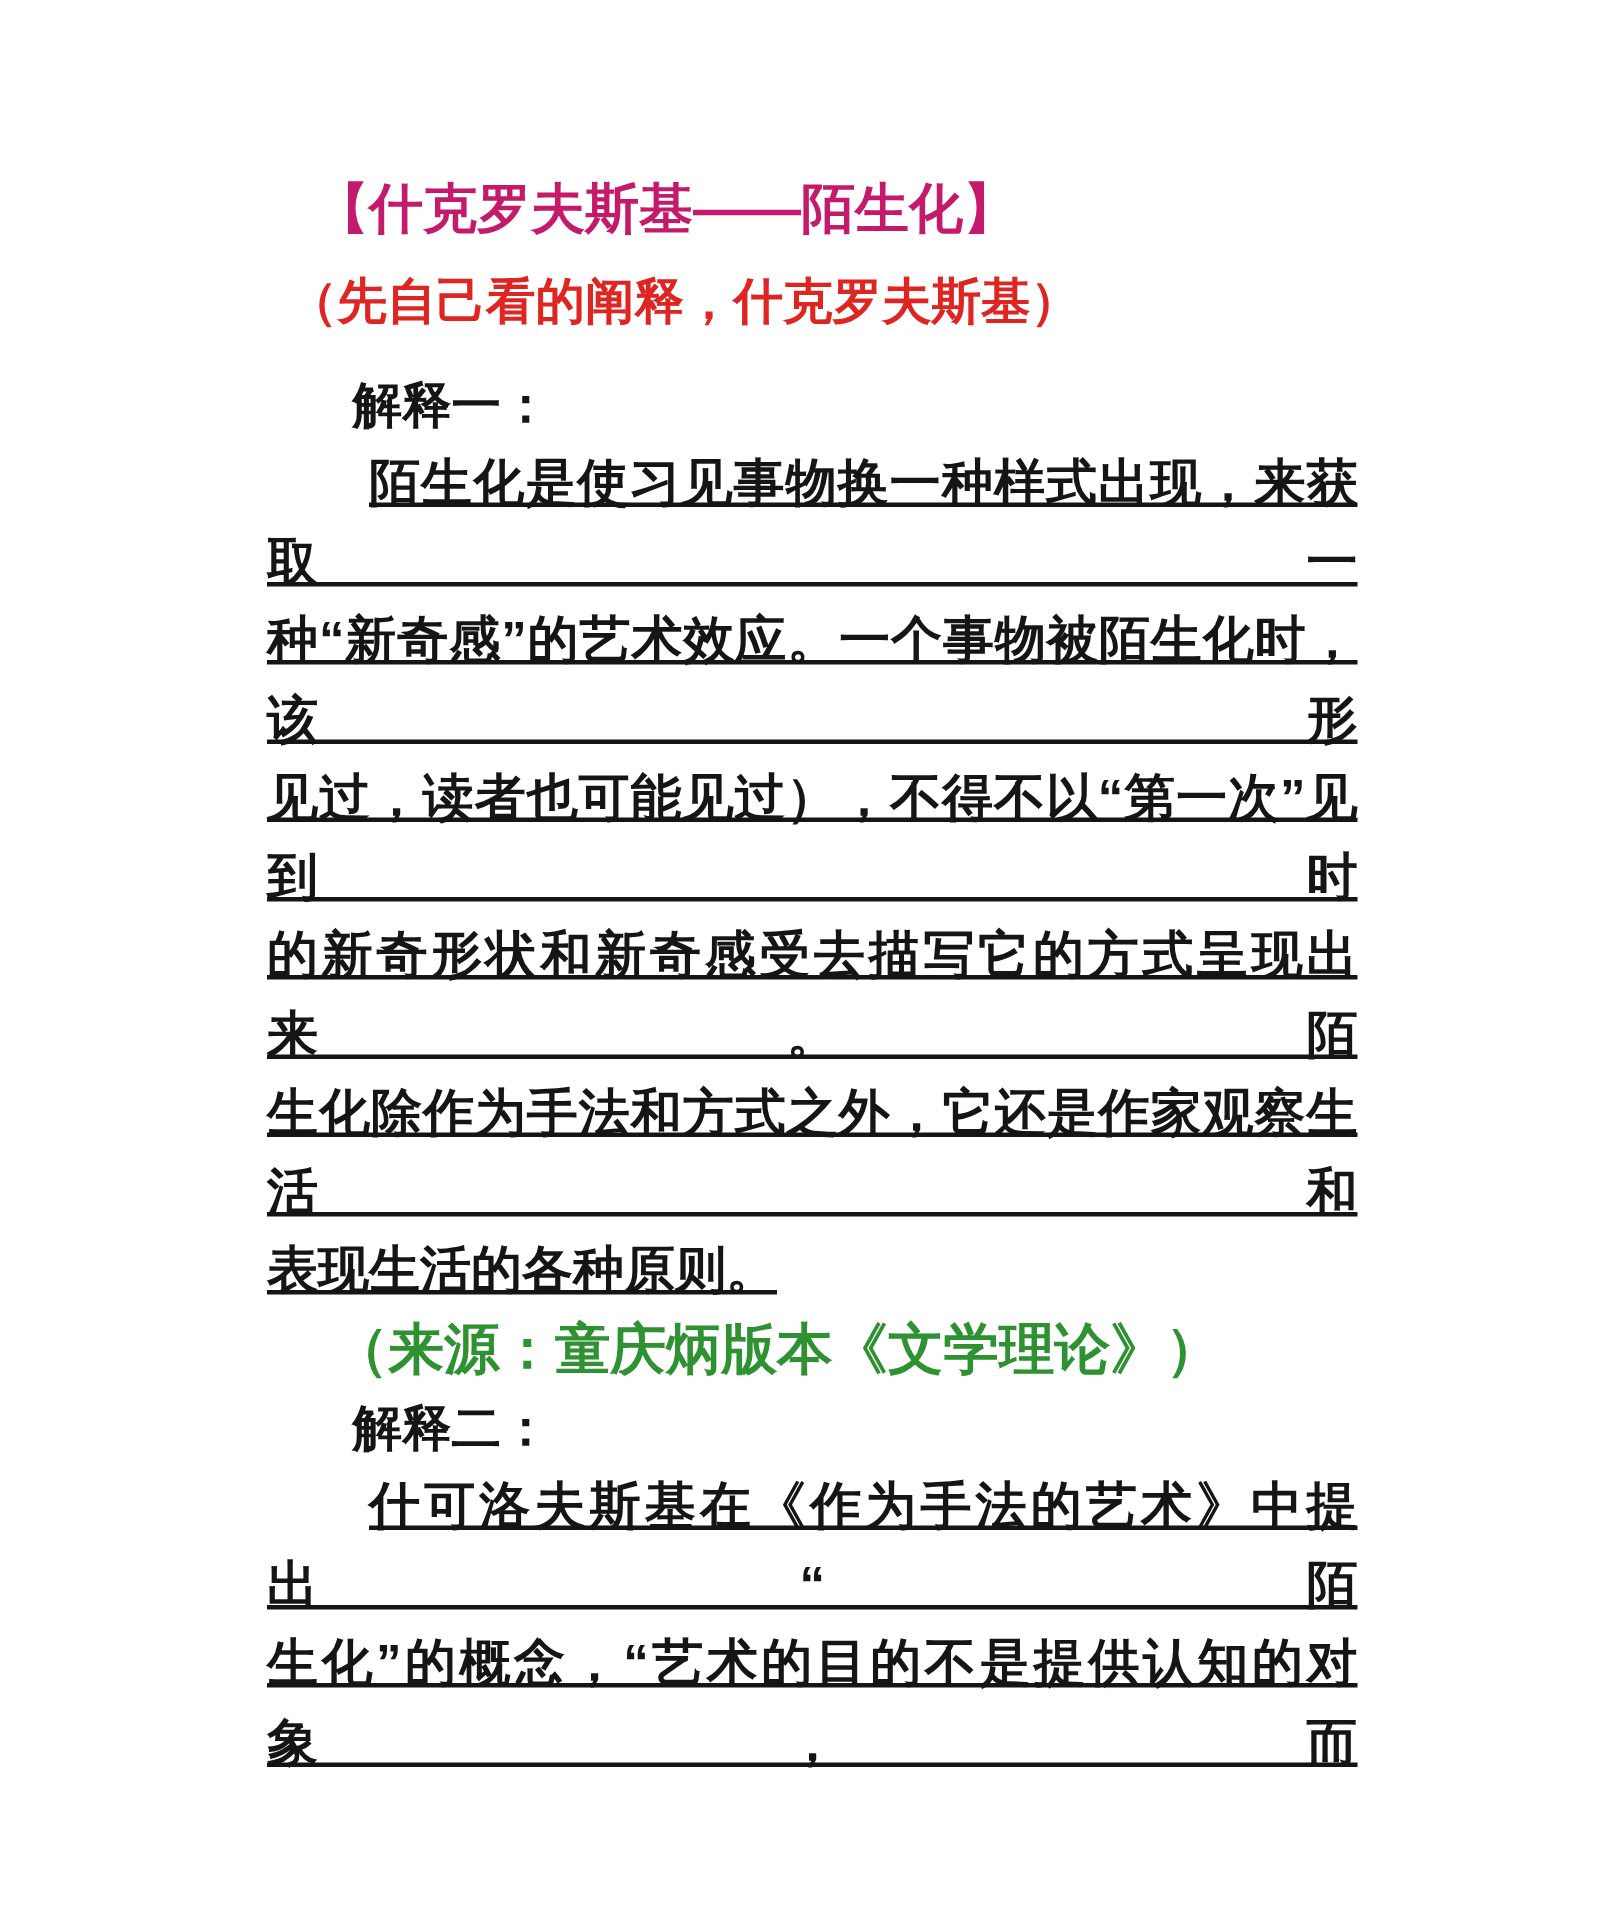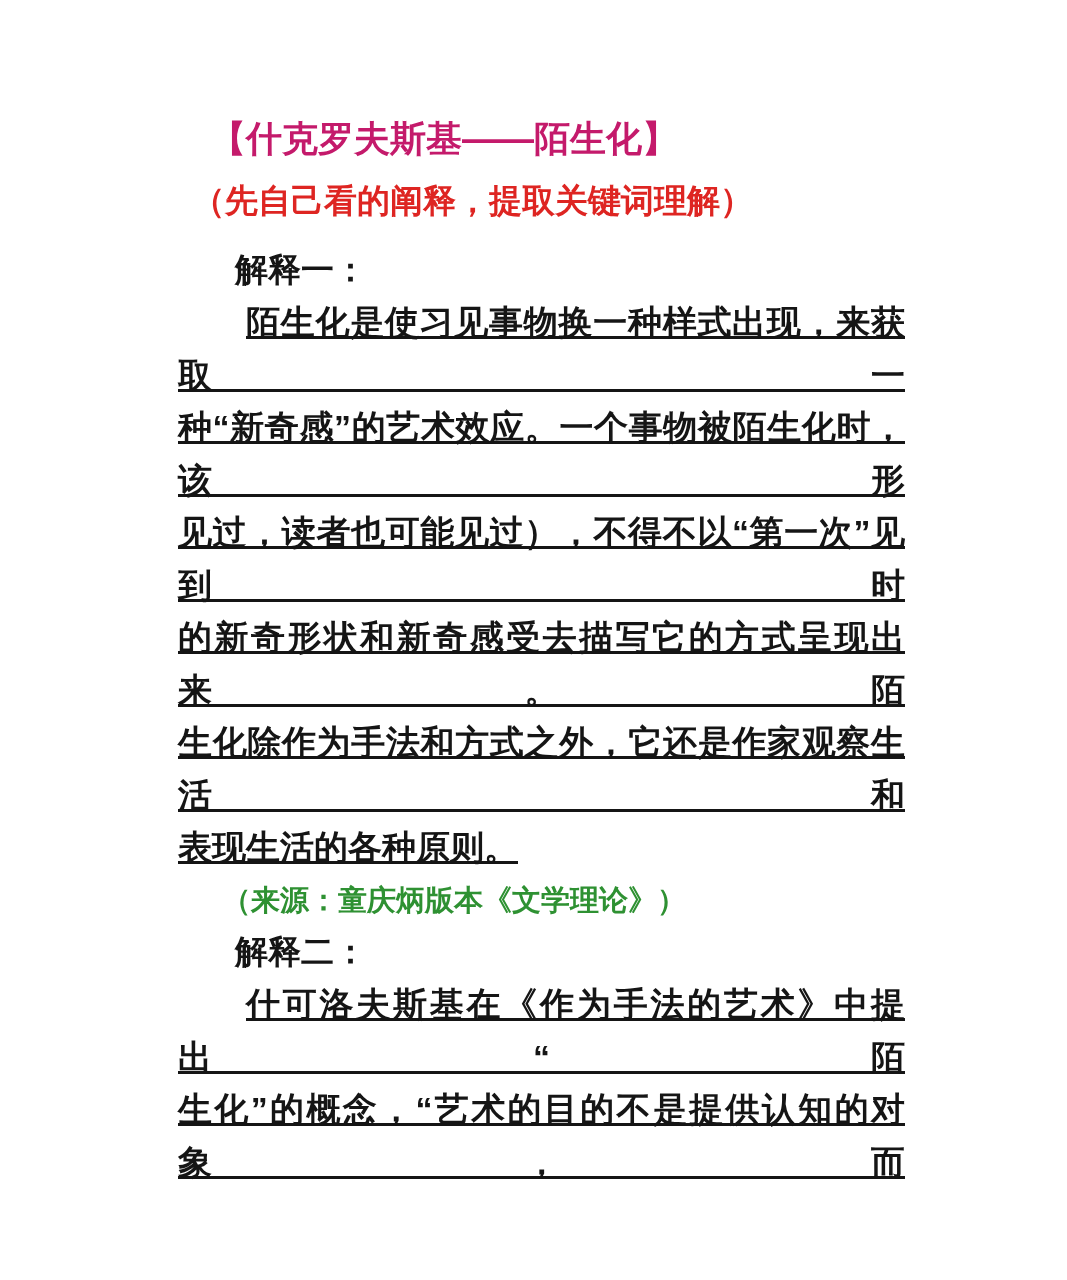--- a/index.html
+++ b/index.html
@@ -56,33 +56,33 @@
     text-align: justify;
     text-align-last: justify;
   }
   .line.first {
     text-indent: 68px;
   }
   .line.last {
     text-align-last: left;
   }
   .source {
-    font-size: 29px;
+    font-size: 37px;
     line-height: 52.5px;
     text-indent: 44px;
     color: var(--color-source, #2e9132);
     white-space: nowrap;
   }
 </style>
 </head>
 <body>
 
 <div class="page">
   <h1 class="title">【什克罗夫斯基——陌生化】</h1>
-  <div class="subtitle">（先自己看的阐释，提取关键词理解）</div>
+  <div class="subtitle">（先自己看的阐释，什克罗夫斯基）</div>
   <div id="sections">
       <section class="section">
         <div class="heading">解释一：</div>
         <div class="paragraph">
           <div class="line first">陌生化是使习见事物换一种样式出现，来获取一</div>
           <div class="line">种“新奇感”的艺术效应。一个事物被陌生化时，该形</div>
           <div class="line">见过，读者也可能见过），不得不以“第一次”见到时</div>
           <div class="line">的新奇形状和新奇感受去描写它的方式呈现出来。陌</div>
           <div class="line">生化除作为手法和方式之外，它还是作家观察生活和</div>
           <div class="line last">表现生活的各种原则。</div>

